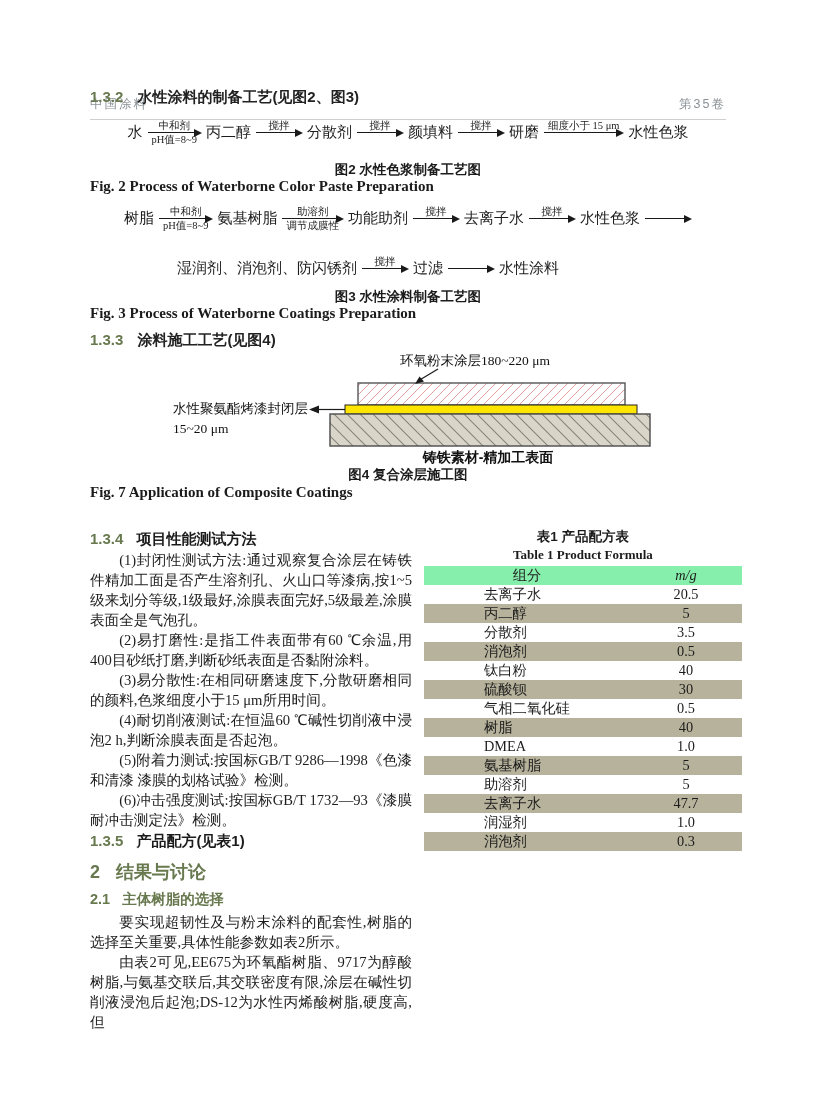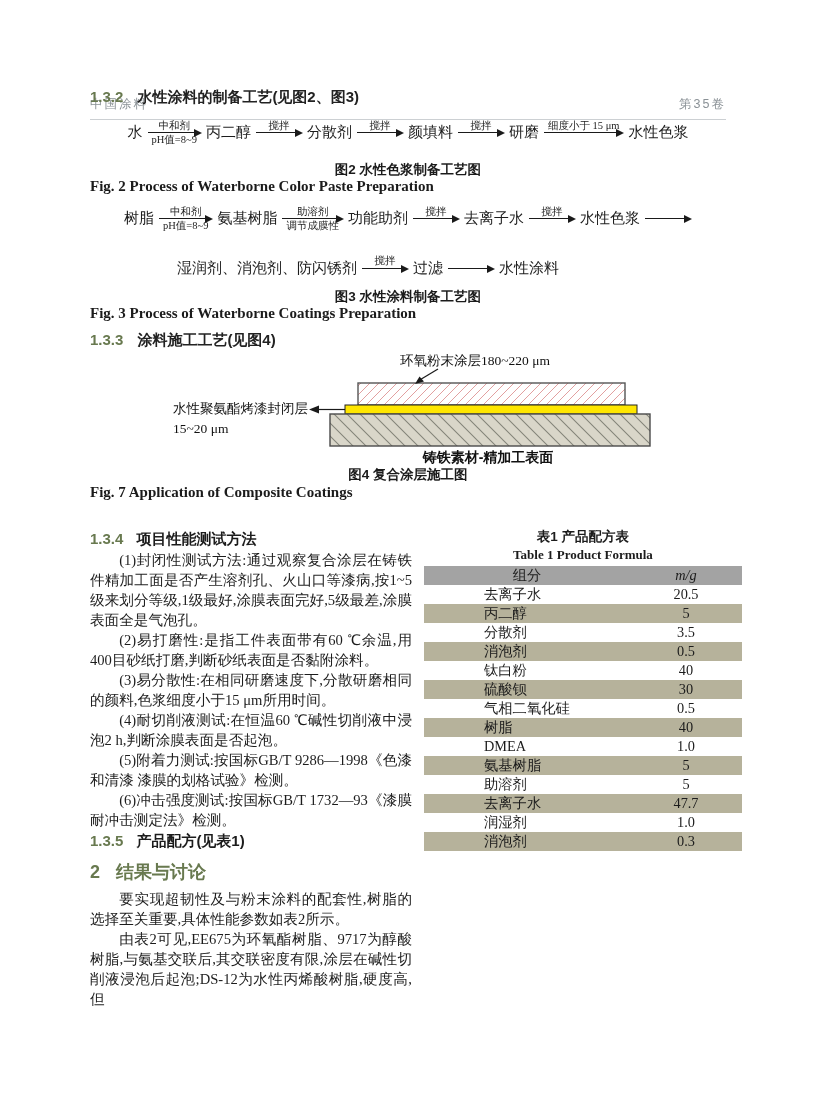--- a/index.html
+++ b/index.html
@@ -23,21 +23,21 @@
   
   .sec { position: absolute; left: 90px; font-family: "Liberation Sans", sans-serif; font-weight: bold; font-size: 15px; white-space: nowrap; }
   .sec .num { color: #68794f; margin-right: 14px; }
   .sec .ttl { color: #222; }
   
   .flowrow {
     position: absolute; left: 90px; width: 636px;
     display: flex; align-items: center; justify-content: center;
     font-size: 15px; white-space: nowrap;
   }
-  .flowrow.leftalign { left: 175px; width: auto; justify-content: center; font-family: Liberation Mono, monospace; }
+  .flowrow.leftalign { left: 175px; width: auto; justify-content: center; }
   .fn { padding: 0 2px; }
   .fa { display: inline-flex; flex-direction: column; align-items: stretch; text-align: center; margin: 0 3px; }
   .fa-top, .fa-bot { font-size: 10.5px; line-height: 13px; min-height: 13px; padding: 0 4px; color: #1c1c1c; }
   .fa-line { position: relative; height: 0; border-top: 1.3px solid #1a1a1a; min-width: 40px; margin-right: 6px; }
   .fa-line::after {
     content: ""; position: absolute; right: -7px; top: -4.5px;
     border-left: 8px solid #1a1a1a; border-top: 4px solid transparent; border-bottom: 4px solid transparent;
   }
   
   .cap-zh { position: absolute; left: 90px; width: 636px; text-align: center;
@@ -63,21 +63,21 @@
             color: #68794f; margin: 1px 0 2px; }
   .h21row .num { margin-right: 12px; }
   
   .tbl-title-zh { text-align: center; font-family: "Liberation Sans", sans-serif; font-weight: bold; font-size: 13.5px; line-height: 18px; }
   .tbl-title-en { text-align: center; font-family: "Liberation Serif", serif; font-weight: bold; font-size: 13px; line-height: 17px; margin-bottom: 3px; }
   table.formula { width: 100%; border-collapse: collapse; font-size: 14.3px; }
   table.formula th, table.formula td { height: 19px; padding: 0; font-weight: normal; line-height: 19px; }
   table.formula .c1 { text-align: left; padding-left: 60px; }
   table.formula th.c1 { text-align: center; padding-left: 0; }
   table.formula .c2 { text-align: center; width: 112px; }
-  table.formula thead tr { background: #a3a3a3; }
+  table.formula thead tr { background: #86efac; }
   table.formula tbody tr:nth-child(even) { background: #b6b29b; }
   .mg { font-style: italic; }
   
   .footer { position: absolute; left: 90px; top: 1038px; display: flex; align-items: stretch; }
   .footer .pageno {
     font-family: "Liberation Serif", serif; font-style: italic; font-weight: bold;
     font-size: 17px; color: #2d5e92; border-top: 2px solid #1d4f7e;
     padding: 3px 10px 0 2px; line-height: 20px;
   }
   .footer .bar { width: 5px; background: #1d4f7e; margin-right: 8px; }
@@ -231,20 +231,23 @@
     <p>(3)易分散性:在相同研磨速度下,分散研磨相同的颜料,色浆细度小于15 μm所用时间。</p>
     <p>(4)耐切削液测试:在恒温60 ℃碱性切削液中浸泡2 h,判断涂膜表面是否起泡。</p>
     <p>(5)附着力测试:按国标GB/T 9286—1998《色漆和清漆  漆膜的划格试验》检测。</p>
     <p>(6)冲击强度测试:按国标GB/T 1732—93《漆膜耐冲击测定法》检测。</p>
     <div class="h3row">
       <span class="num">1.3.5</span><span>产品配方(见表1)</span>
     </div>
     <div class="h2row">
       <span class="num">2</span><span>结果与讨论</span>
     </div>
+    <div class="h21row">
+      <span class="num">2.1</span><span>主体树脂的选择</span>
+    </div>
     <p>要实现超韧性及与粉末涂料的配套性,树脂的选择至关重要,具体性能参数如表2所示。</p>
     <p>由表2可见,EE675为环氧酯树脂、9717为醇酸树脂,与氨基交联后,其交联密度有限,涂层在碱性切削液浸泡后起泡;DS-12为水性丙烯酸树脂,硬度高,但</p>
   </div>
 
   <div class="col col-right">
     <div class="tbl-title-zh">表1  产品配方表</div>
     <div class="tbl-title-en">Table 1  Product Formula</div>
     <table class="formula">
       <thead>
         <tr>

